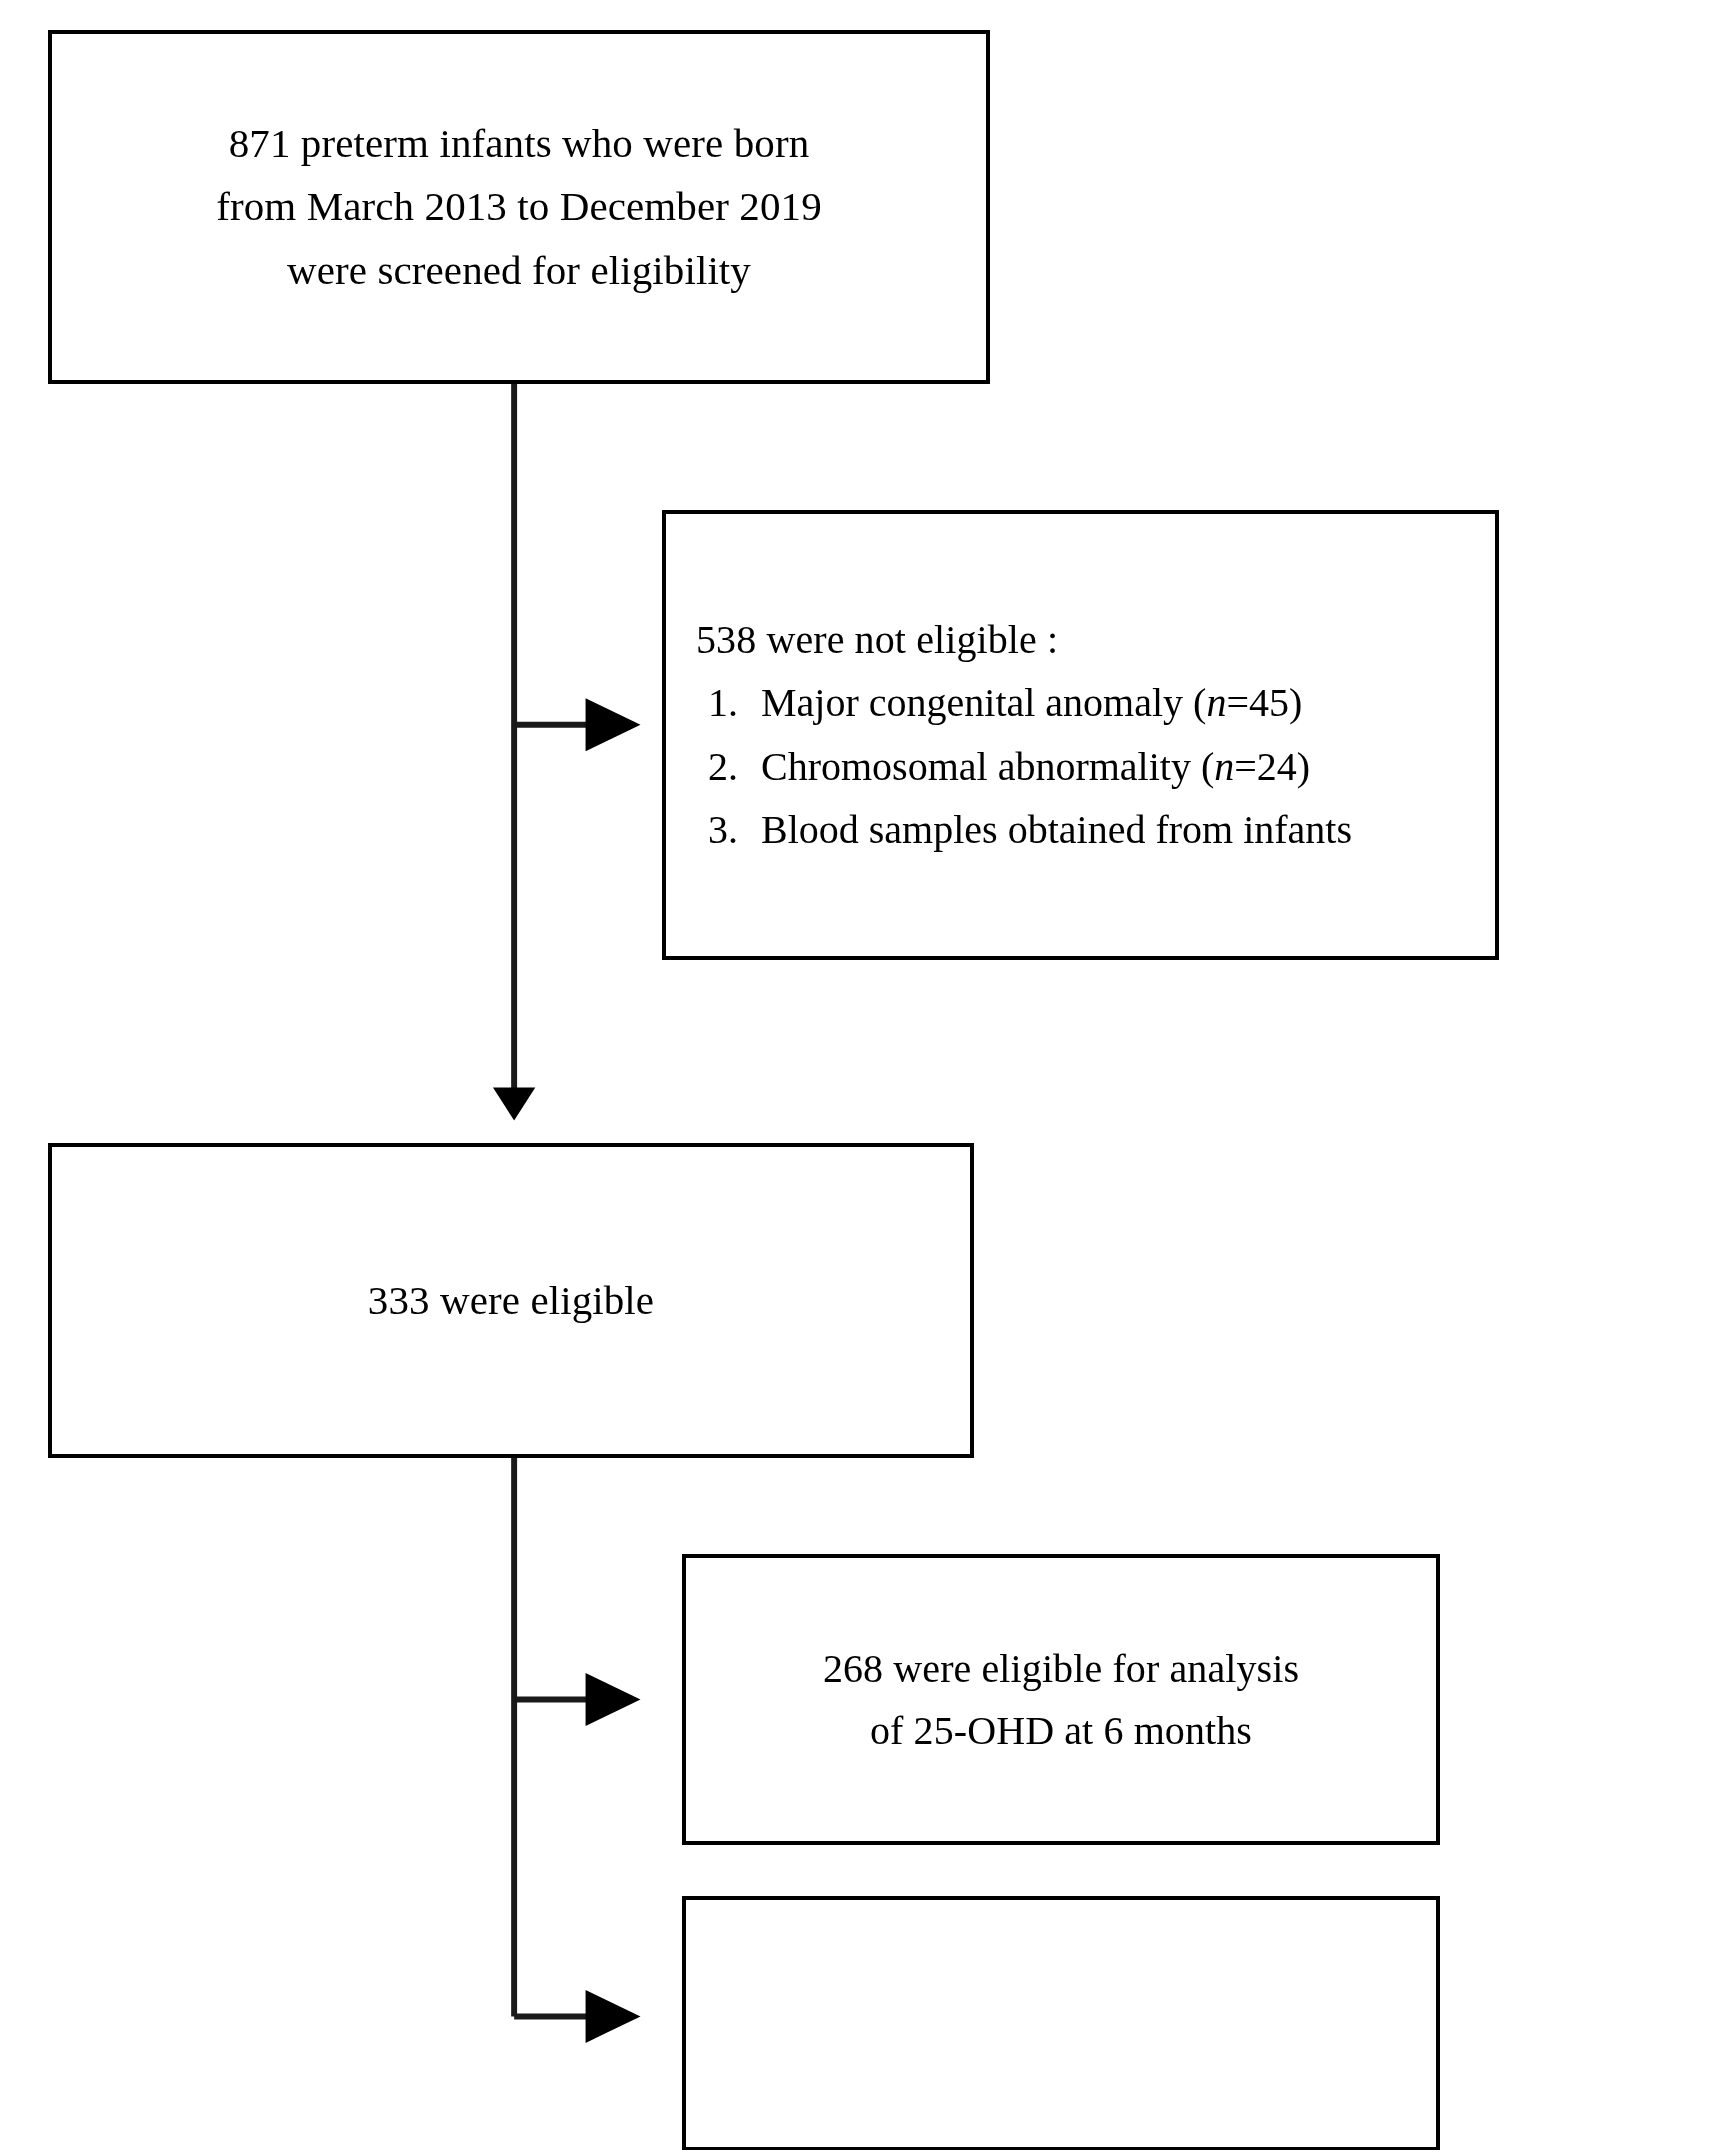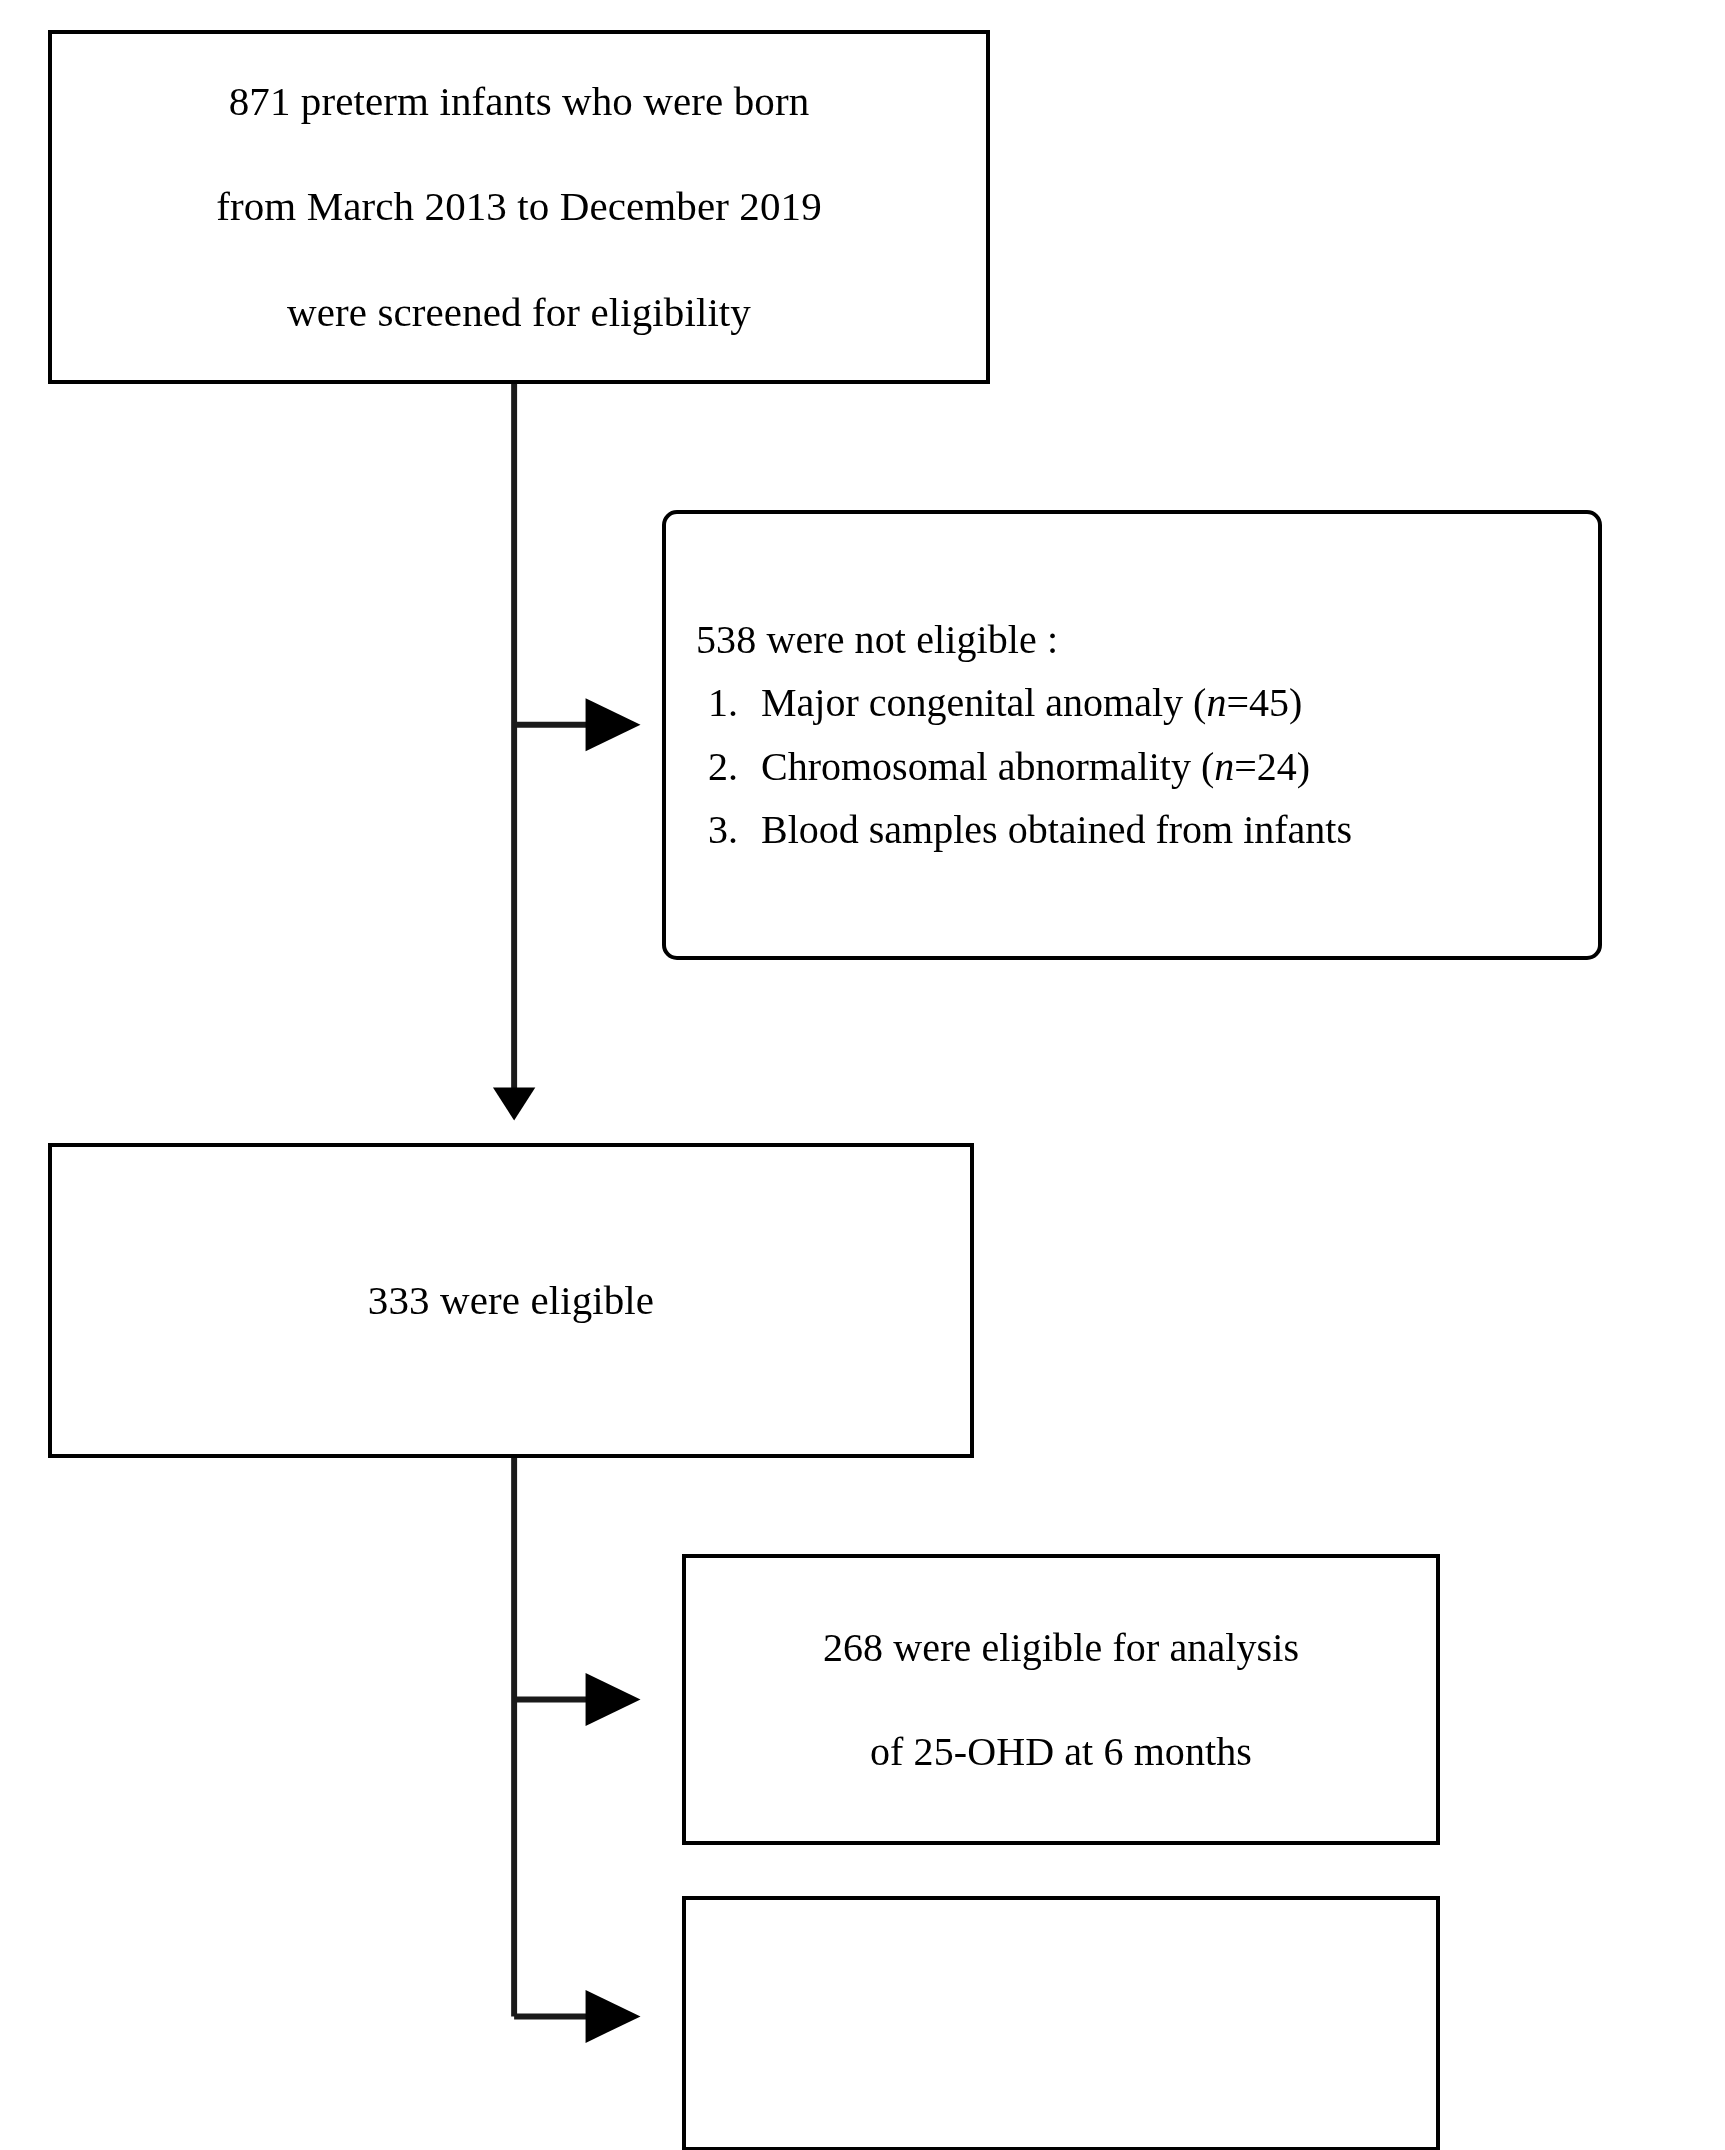--- a/index.html
+++ b/index.html
@@ -21,37 +21,37 @@
   
   .fbox {
     position: absolute;
     box-sizing: border-box;
     border: 4px solid #000000;
     background: #ffffff;
     display: flex;
     flex-direction: column;
     justify-content: center;
   }
-  .fbox.center  { align-items: center;  text-align: center; gap: 42px; }
+  .fbox.center  { align-items: center;  text-align: center; }
   .fbox.leftal  { align-items: stretch; text-align: left; }
 
   .line {
     display: block;
     font-size: 41px;
     line-height: 1.52;
     white-space: pre;
     letter-spacing: 0.1px;
   }
 
   
   #box-screened { left: 48px;  top: 30px;   width: 942px; height: 354px; }
   #box-screened .line { font-size: 41px; line-height: 1.55; }
 
   
-  #box-not-eligible { left: 662px; top: 510px; width: 940px; height: 450px; padding: 33px 30px; border-radius: 15px; }
+  #box-not-eligible { left: 662px; top: 510px; width: 837px; height: 450px; padding: 33px 30px; }
   #box-not-eligible .line { font-size: 40px; line-height: 1.45; }
   .ol-list { margin: 0; padding: 0; list-style: none; }
   .ol-item {
     display: flex;
     font-size: 40px;
     line-height: 1.45;
     margin-top: 5.3px;
   }
   .ol-num {
     flex: 0 0 65px;

